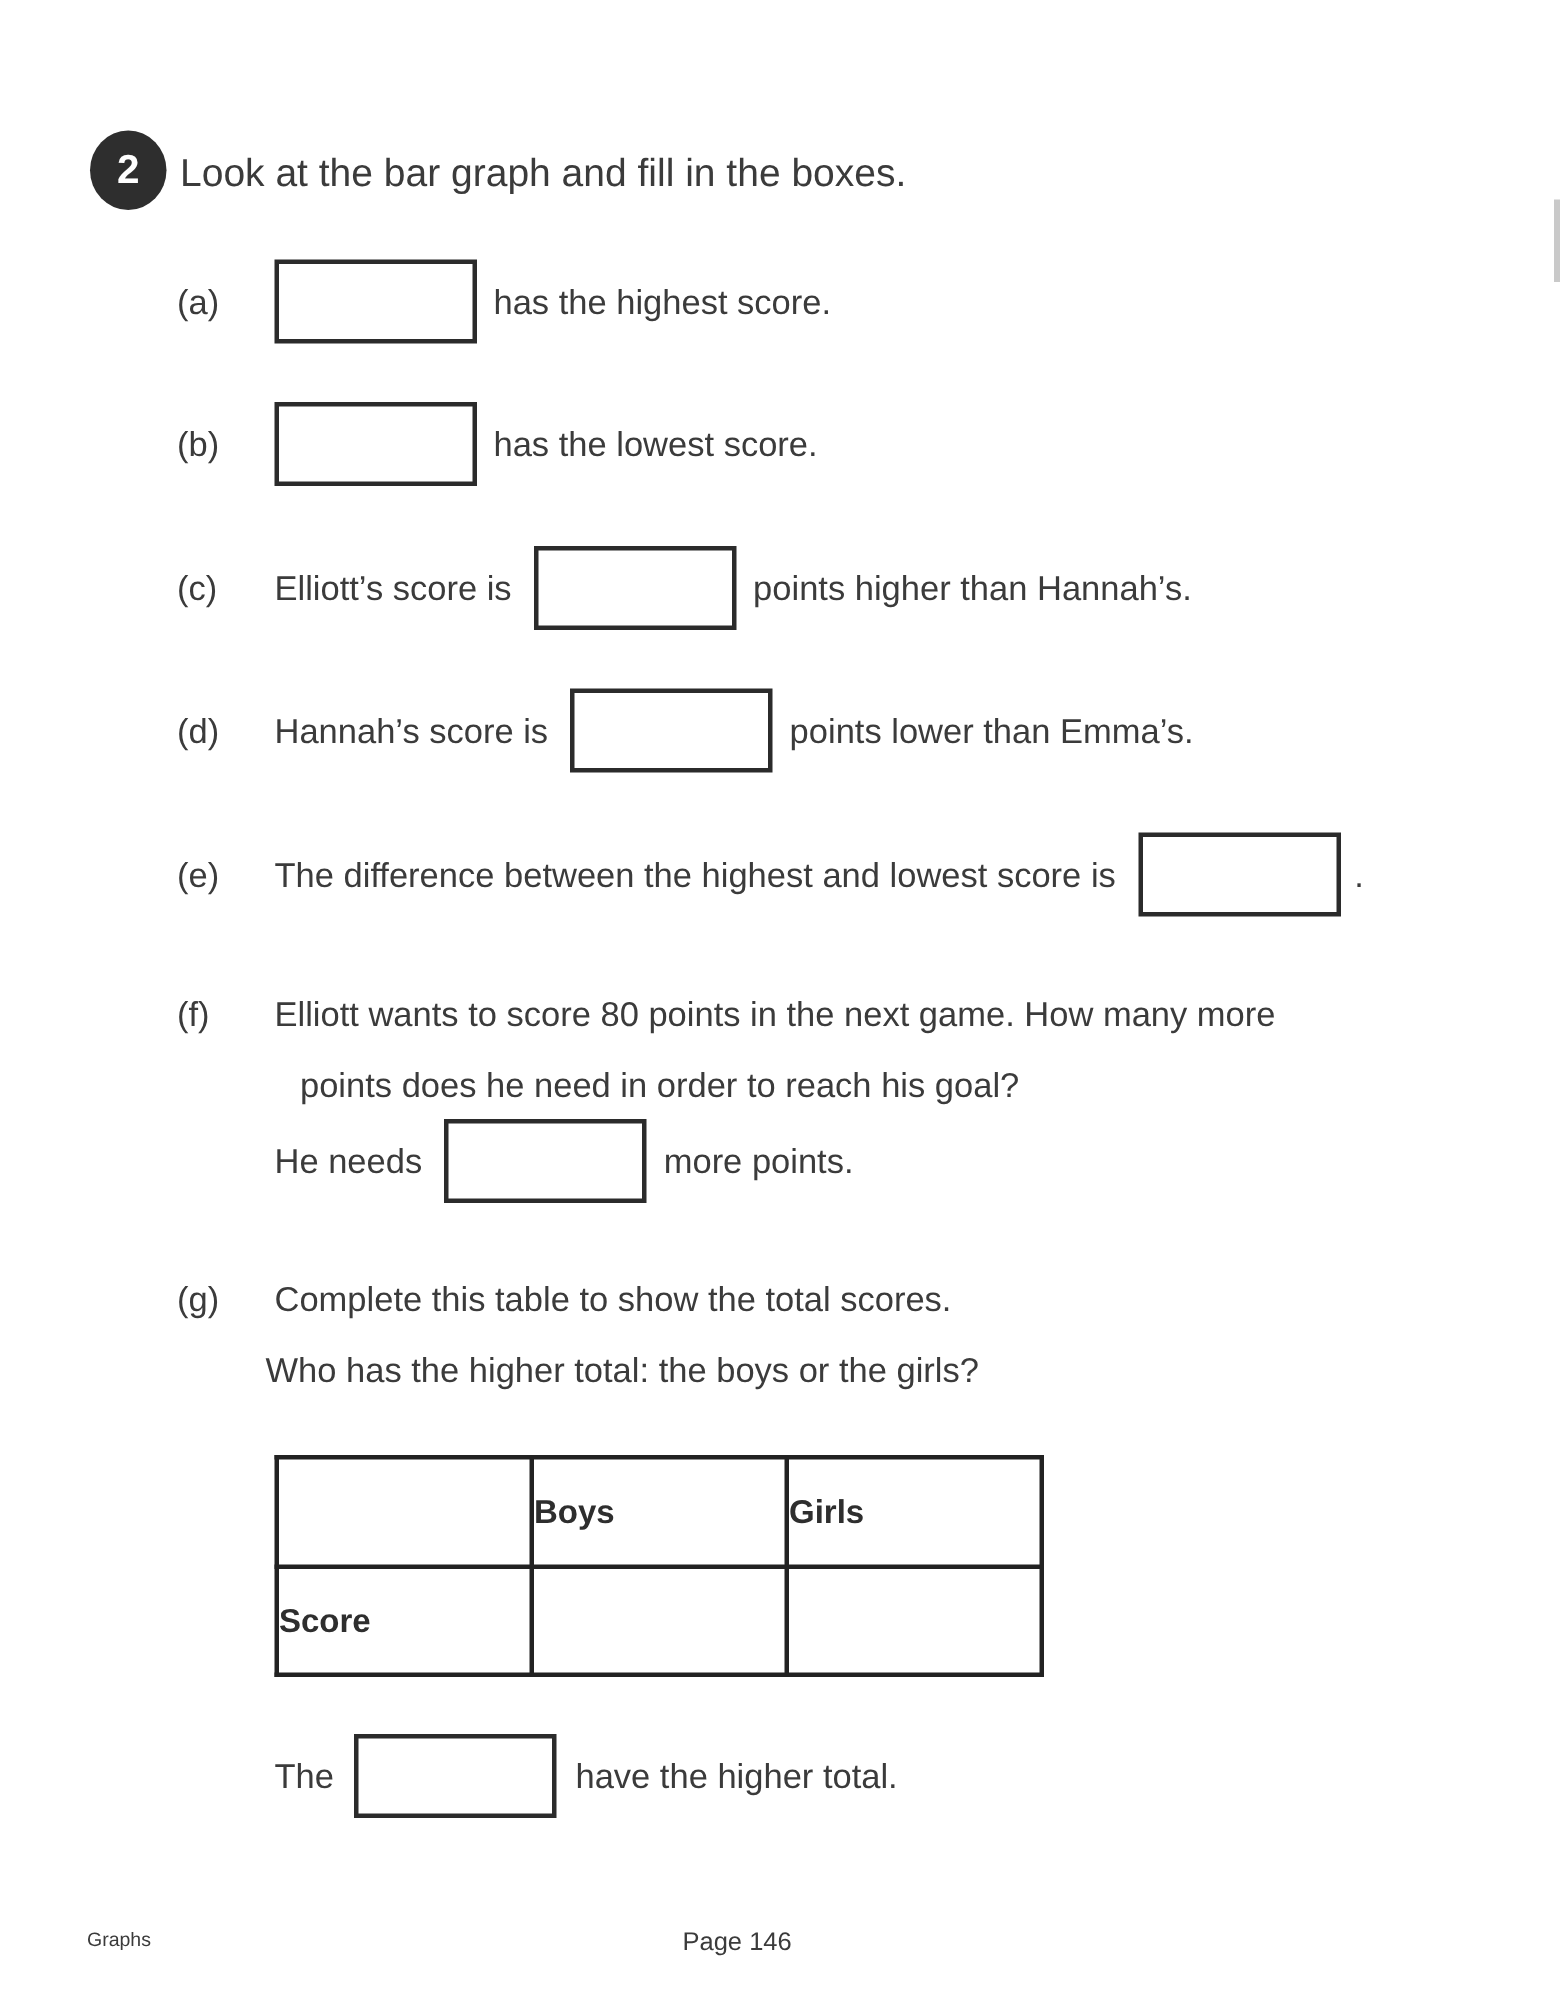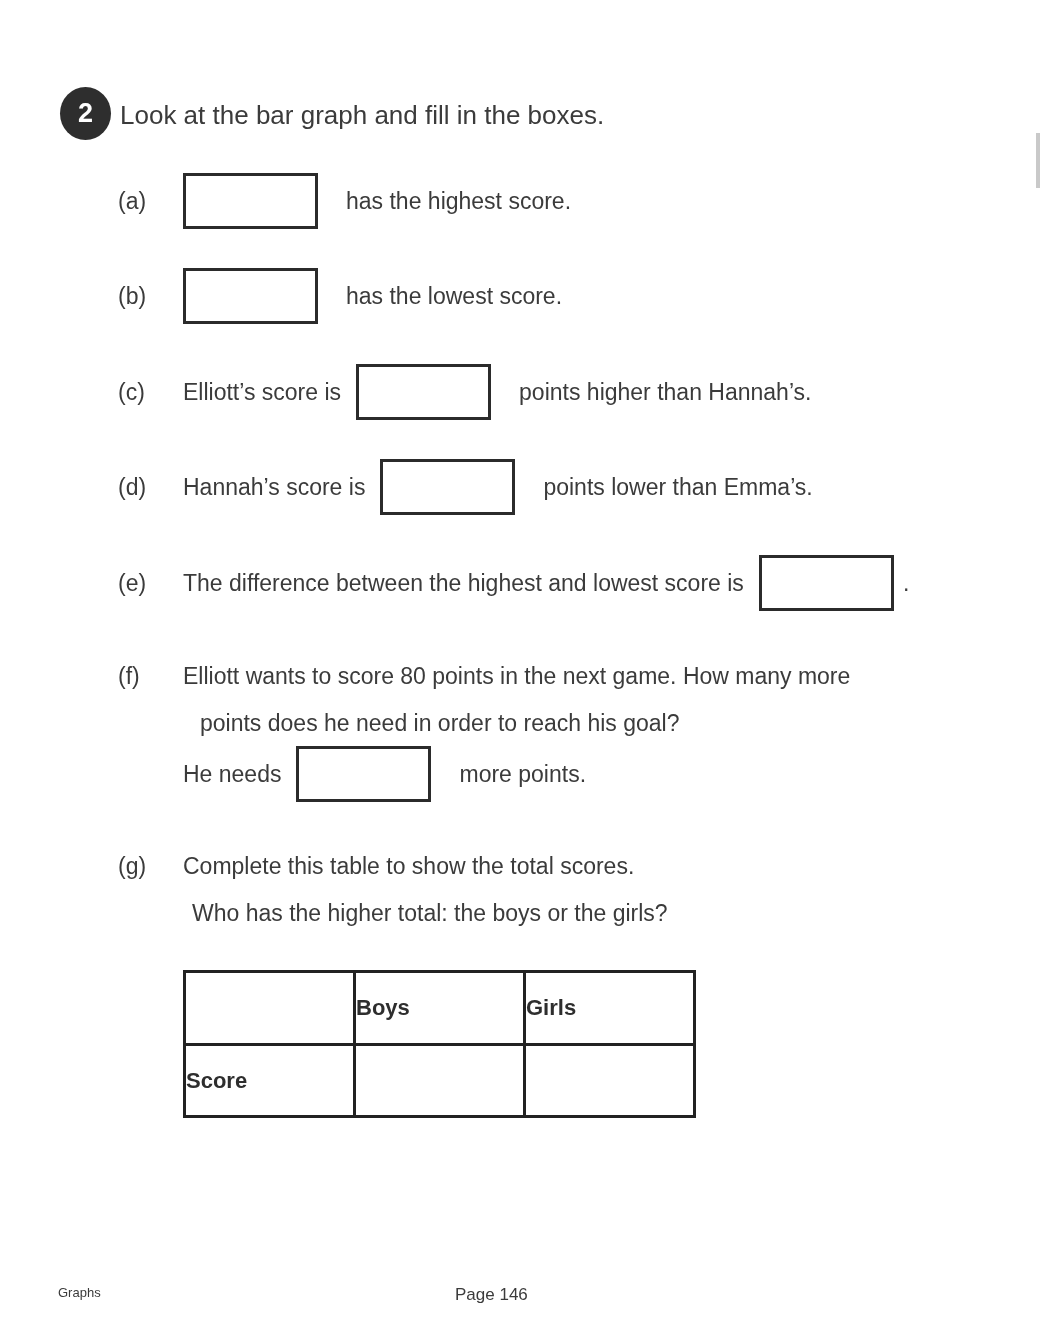--- a/index.html
+++ b/index.html
@@ -54,21 +54,21 @@
     width: 65px;
   }
   .box {
     box-sizing: border-box;
     width: 135px;
     height: 56px;
     border: 3px solid #2b2b2b;
     background: #ffffff;
     flex: 0 0 135px;
   }
-  .gap-l { margin-left: 28px; }
+  .gap-l { margin-left: 11px; }
   .gap-r { margin-right: 15px; }
   .gap-l-sm { margin-left: 9px; }
   table.score-table {
     position: absolute;
     left: 183px; top: 970px;
     border-collapse: collapse;
   }
   table.score-table td {
     box-sizing: border-box;
     width: 170px;
@@ -151,38 +151,43 @@
   </div>
   <div class="row" style="left:183px; top:746px;">
     <span class="gap-r">He needs</span>
     <div class="box"></div>
     <span class="gap-l">more points.</span>
   </div>
 
   <div class="textline" style="left:118px; top:850px;">
     <span class="lbl">(g)</span><span>Complete this table to show the total scores.</span>
   </div>
-  <div class="textline" style="left:192px; top:897px;">
+  <div class="textline" style="left:177px; top:897px;">
     <span>Who has the higher total: the boys or the girls?</span>
   </div>
 
   <table class="score-table">
     <tbody>
         <tr class="r1">
       <td></td>
       <td>Boys</td>
       <td>Girls</td>
     </tr>
     <tr class="r2">
       <td>Score</td>
       <td></td>
       <td></td>
     </tr>
   </tbody>
     </table>
 
+  <div class="row" style="left:183px; top:1156px; gap:13px;">
+    <span>The</span>
+    <div class="box"></div>
+    <span>have the higher total.</span>
+  </div>
 
   <div class="footer-left">Graphs</div>
   <div class="footer-center">Page 146</div>
 
   <div class="scrollbar-thumb"></div>
 
 </div>
 
 </body></html>

